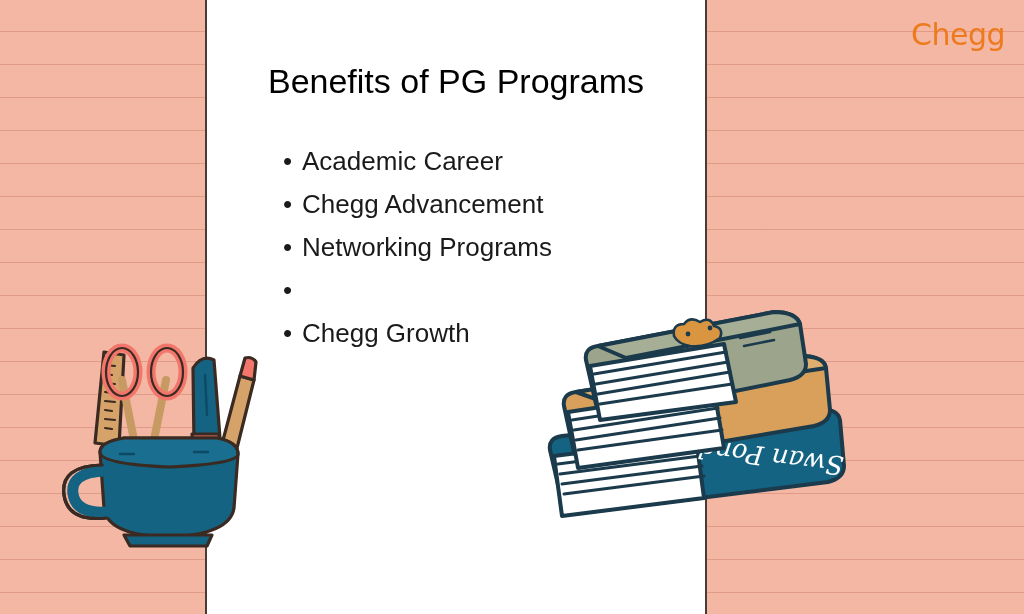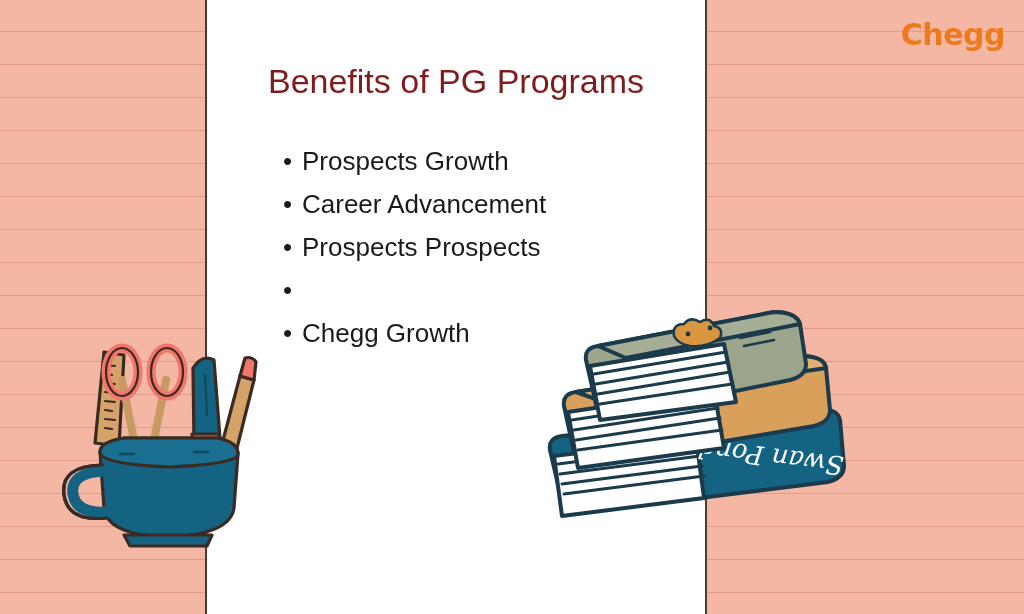--- a/index.html
+++ b/index.html
@@ -53,21 +53,21 @@
     width: 502px;
     height: 614px;
   }
   .slide-title {
     position: absolute;
     top: 62px;
     left: 0;
     width: 502px;
     text-align: center;
     font-size: 34px;
-    color: #7f1d1d;
+    color: #000000;
     letter-spacing: 0px;
     white-space: nowrap;
   }
   .bullet-list {
     position: absolute;
     top: 140px;
     left: 78px;
     margin: 0;
     padding: 0;
     list-style: none;
@@ -88,21 +88,21 @@
     line-height: 43px;
     color: #1a1a1a;
   }
 
   
   .chegg-logo {
     position: absolute;
     right: 19px;
     top: 17px;
     font-size: 30px;
-    font-weight: bold;
+    font-weight: normal;
     color: #EE7A1E;
     letter-spacing: -0.5px;
     font-family: "DejaVu Sans", sans-serif;
   }
 
   
   .art-mug {
     position: absolute;
     left: 62px;
     top: 330px;
@@ -217,29 +217,29 @@
       </g>
     </svg>
   </div>
 
   <div class="content">
     <div class="slide-title">Benefits of PG Programs</div>
 
     <ul class="bullet-list">
       <li>
         <span class="bullet-dot">•</span>
-        <span>Prospects Growth</span>
-      </li>
-      <li>
-        <span class="bullet-dot">•</span>
-        <span>Career Advancement</span>
-      </li>
-      <li>
-        <span class="bullet-dot">•</span>
-        <span>Prospects Prospects</span>
+        <span>Academic Career</span>
+      </li>
+      <li>
+        <span class="bullet-dot">•</span>
+        <span>Chegg Advancement</span>
+      </li>
+      <li>
+        <span class="bullet-dot">•</span>
+        <span>Networking Programs</span>
       </li>
       <li>
         <span class="bullet-dot">•</span>
       </li>
       <li>
         <span class="bullet-dot">•</span>
         <span>Chegg Growth</span>
       </li>
     </ul>
   </div>

